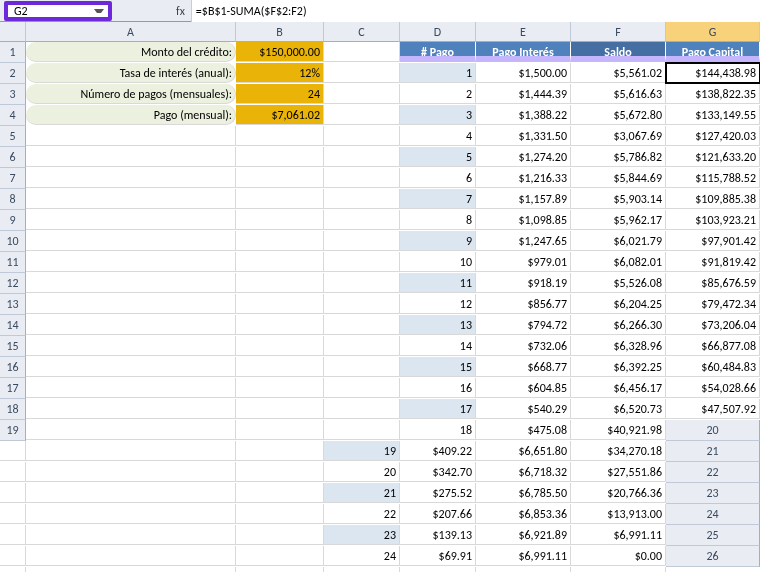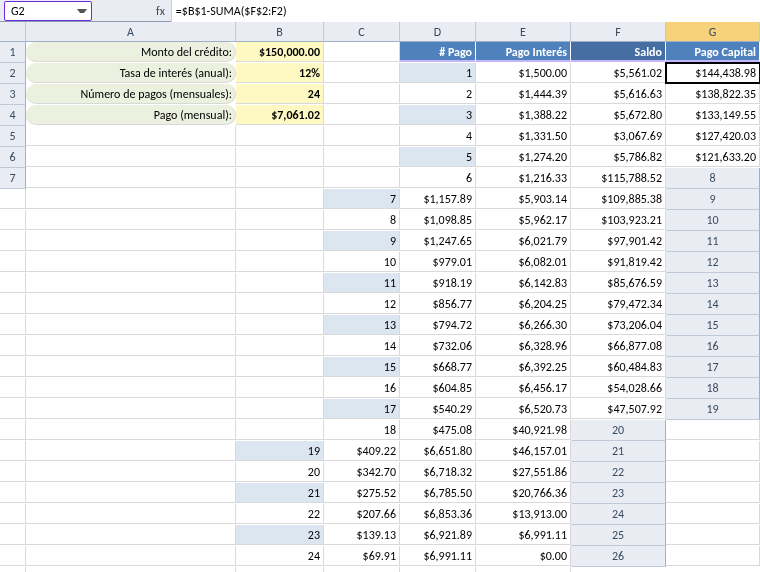--- a/index.html
+++ b/index.html
@@ -19,25 +19,25 @@
   }
   
   .fbar {
     display: flex;
     align-items: center;
     height: 22px;
     background: #e9edf3;
     border-bottom: 1px solid #8a9bb2;
   }
   .namebox {
-    width: 88px;
+    width: 108px;
     height: 20px;
     margin: 0 4px;
     background: #fff;
-    border: 1px solid #6d28d9;
+    border: 4px solid #6d28d9;
     border-radius: 2px;
     display: flex;
     align-items: center;
     padding: 0 4px;
     justify-content: space-between;
   }
   .namebox span { padding: 0 2px; }
   .dd {
     width: 0; height: 0;
     border-left: 3px solid transparent;
@@ -99,32 +99,31 @@
   .r { text-align: right; }
   
   .param-label {
     background: #ebf1de;
     text-align: right;
     border-right: 1px solid #d9d9d9;
     border-bottom: 1px solid #d9d9d9;
     border-radius: 10px;
   }
   .param-val {
-    background: #fef9c3;
+    background: #eab308;
     text-align: right;
-    font-weight: bold;
   }
   
   .thdr {
     background: #4f81bd;
     color: #fff;
     font-weight: bold;
-    text-align: right;
+    text-align: center;
     border-right: 1px solid #fff;
-    border-bottom: 2px solid #c4b5fd;
+    border-bottom: 6px solid #c4b5fd;
   }
   .thdr.sel { background: #456fa3; }
   
   .band { background: #dce6f1; }
   
   .active {
     outline: 2px solid #000;
     outline-offset: -1px;
     position: relative;
     z-index: 2;
@@ -202,20 +201,21 @@
       <div class="cell r band">5</div>
       <div class="cell r">$1,274.20</div>
       <div class="cell r">$5,786.82</div>
       <div class="cell r">$121,633.20</div>
       <div class="rh">7</div>
       <div class="cell"></div>
       <div class="cell"></div>
       <div class="cell"></div>
       <div class="cell r">6</div>
       <div class="cell r">$1,216.33</div>
+      <div class="cell r">$5,844.69</div>
       <div class="cell r">$115,788.52</div>
       <div class="rh">8</div>
       <div class="cell"></div>
       <div class="cell"></div>
       <div class="cell"></div>
       <div class="cell r band">7</div>
       <div class="cell r">$1,157.89</div>
       <div class="cell r">$5,903.14</div>
       <div class="cell r">$109,885.38</div>
       <div class="rh">9</div>
@@ -241,21 +241,21 @@
       <div class="cell r">10</div>
       <div class="cell r">$979.01</div>
       <div class="cell r">$6,082.01</div>
       <div class="cell r">$91,819.42</div>
       <div class="rh">12</div>
       <div class="cell"></div>
       <div class="cell"></div>
       <div class="cell"></div>
       <div class="cell r band">11</div>
       <div class="cell r">$918.19</div>
-      <div class="cell r">$6,142.83</div>
+      <div class="cell r">$5,526.08</div>
       <div class="cell r">$85,676.59</div>
       <div class="rh">13</div>
       <div class="cell"></div>
       <div class="cell"></div>
       <div class="cell"></div>
       <div class="cell r">12</div>
       <div class="cell r">$856.77</div>
       <div class="cell r">$6,204.25</div>
       <div class="cell r">$79,472.34</div>
       <div class="rh">14</div>
@@ -305,21 +305,21 @@
       <div class="cell r">18</div>
       <div class="cell r">$475.08</div>
       <div class="cell r">$40,921.98</div>
       <div class="rh">20</div>
       <div class="cell"></div>
       <div class="cell"></div>
       <div class="cell"></div>
       <div class="cell r band">19</div>
       <div class="cell r">$409.22</div>
       <div class="cell r">$6,651.80</div>
-      <div class="cell r">$46,157.01</div>
+      <div class="cell r">$34,270.18</div>
       <div class="rh">21</div>
       <div class="cell"></div>
       <div class="cell"></div>
       <div class="cell"></div>
       <div class="cell r">20</div>
       <div class="cell r">$342.70</div>
       <div class="cell r">$6,718.32</div>
       <div class="cell r">$27,551.86</div>
       <div class="rh">22</div>
       <div class="cell"></div>

